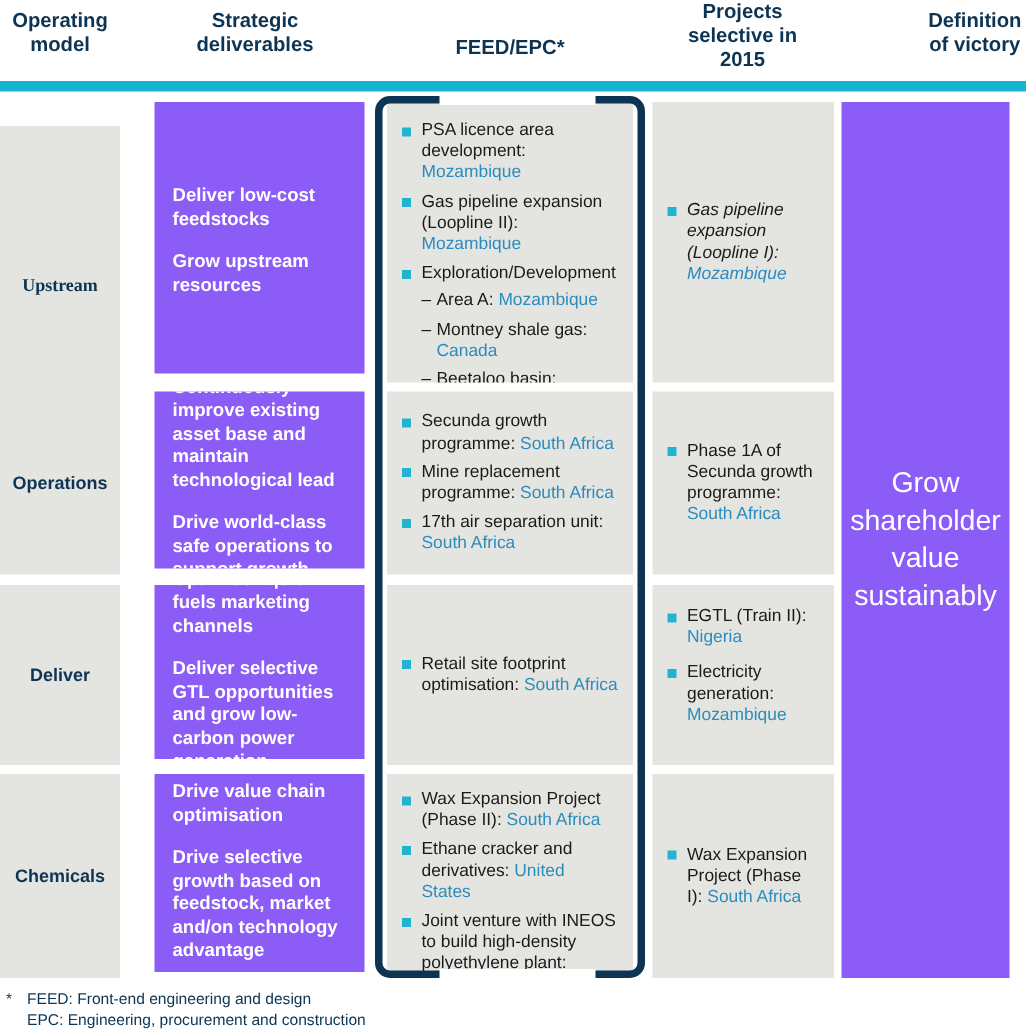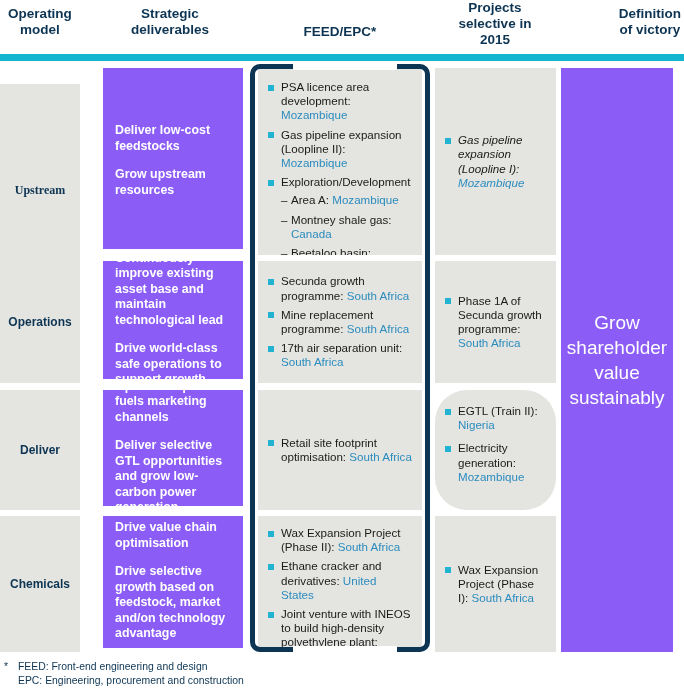--- a/index.html
+++ b/index.html
@@ -280,21 +280,21 @@
       <p>Deliver selective GTL opportunities and grow low-carbon power generation</p>
     </div>
   </div>
   <div class="cell gray" style="left:258px; top:390px; width:164px; height:120px;">
     <div class="listbox">
       <ul class="blist">
         <li><span>Retail site footprint optimisation: </span><span class="loc">South Africa</span></li>
       </ul>
     </div>
   </div>
-  <div class="cell gray" style="left:435px; top:390px; width:121px; height:120px;border-radius:32px;">
+  <div class="cell gray" style="left:435px; top:390px; width:121px; height:120px;">
     <div class="listbox" style="justify-content:flex-start; padding-top:14px;">
       <ul class="blist">
         <li style="margin-bottom:9px;"><span>EGTL (Train II): </span><span class="loc">Nigeria</span></li>
         <li><span>Electricity generation: </span><span class="loc">Mozambique</span></li>
       </ul>
     </div>
   </div>
 
   <div class="cell gray" style="left:0px; top:516px; width:80px; height:136px;">
     <div class="rowlabel">Chemicals</div>

